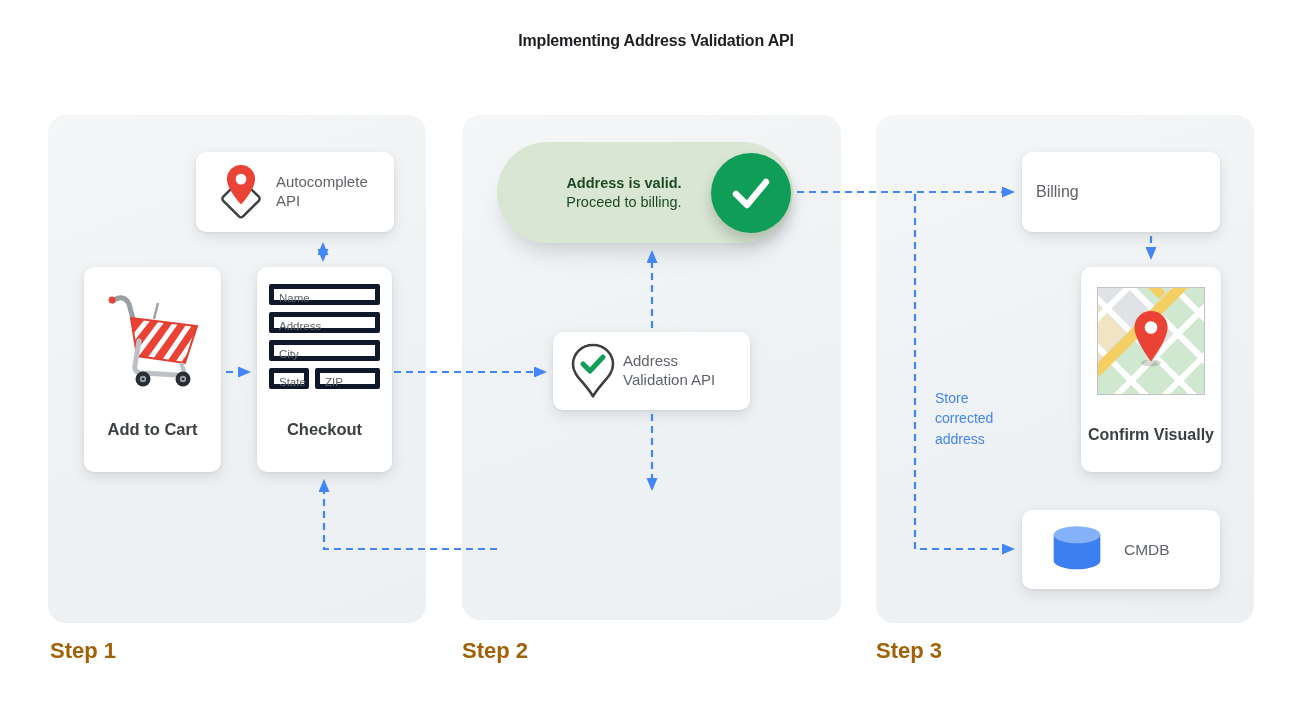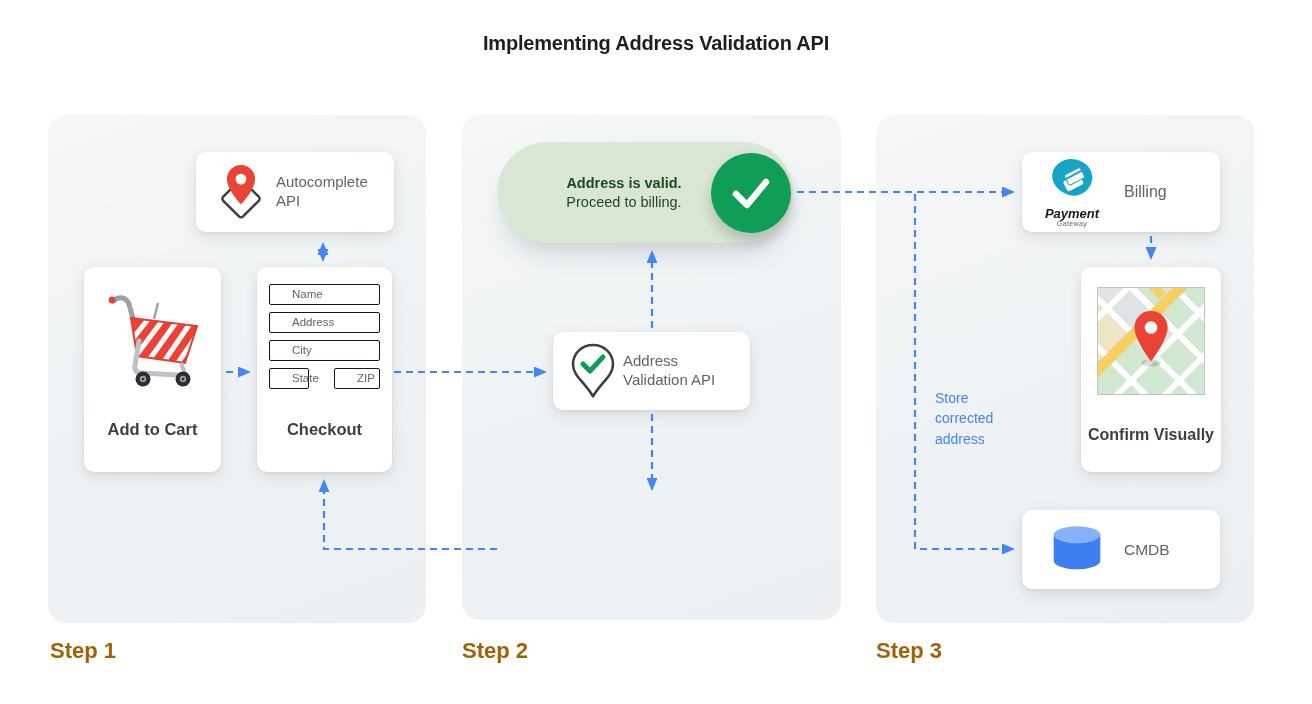--- a/index.html
+++ b/index.html
@@ -1,21 +1,21 @@
 <!DOCTYPE html>
 <html><head>
 <meta charset="utf-8">
 <style>
   * { margin:0; padding:0; box-sizing:border-box; }
   html,body { background:#ffffff; }
   body { font-family:"Liberation Sans", sans-serif; }
   .canvas { position:relative; width:1312px; height:704px; background:#ffffff; overflow:hidden; }
 
   .title { position:absolute; top:32px; left:0; width:100%; text-align:center;
-           font-size:20px; font-weight:700; color:#1c1e21; letter-spacing:-0.2px; }
+           font-size:16px; font-weight:700; color:#1c1e21; letter-spacing:-0.2px; }
 
   .panel { position:absolute; top:115px; border-radius:18px;
            background:linear-gradient(160deg,#f4f6f7 0%,#eff2f4 55%,#edf0f2 100%); }
   .panel1 { left:48px;  width:378px; height:508px; }
   .panel2 { left:462px; width:379px; height:505px; }
   .panel3 { left:876px; width:378px; height:508px; }
 
   .step-label { position:absolute; top:638px; font-size:22px; font-weight:700; color:#a16207; }
   .step1-label { left:50px; } .step2-label { left:462px; } .step3-label { left:876px; }
 
@@ -27,23 +27,23 @@
 
   
   .autocomplete-card { left:148px; top:37px; width:198px; height:80px; }
   .autocomplete-card .card-text { width:110px; }
   .addcart-card  { left:36px;  top:152px; width:137px; height:205px; }
   .checkout-card { left:209px; top:152px; width:135px; height:205px; padding:17px 12px 0 12px; }
   .big-card-label { position:absolute; left:0; top:152px; width:100%; text-align:center;
                     font-size:16.5px; font-weight:700; color:#3c4043; line-height:1.25; }
   .cart-wrap { position:absolute; left:0; top:22px; width:100%; text-align:center; }
 
-  .field { height:21px; border:1px solid #0f172a; background:#fff; border-radius:2px;
-           font-size:11.5px; color:#5f6368; line-height:19px; padding-left:22px; margin-bottom:7px; }
-  .field-row { display:flex; gap:25px; }
+  .field { height:21px; border:5px solid #0f172a; background:#fff; border-radius:2px;
+           font-size:11.5px; color:#5f6368; line-height:19px; padding-left:5px; margin-bottom:7px; }
+  .field-row { display:flex; gap:6px; }
   .field-state { width:40px; } .field-zip { flex:1; }
 
   
   .pill { position:absolute; left:35px; width:296px; border-radius:52px;
           box-shadow:0 16px 24px -10px rgba(110,120,130,.35); }
   .pill-valid   { top:27px;  height:101px; background:#d8e6d3; }
   .pill-invalid { top:383px; height:102px; background:#f6c9c7; }
   .pill-text { position:absolute; left:42px; top:50%; transform:translateY(-50%);
                width:170px; text-align:center; font-size:14.5px; line-height:1.32; }
   .pill-valid .pill-text { color:#1e4a23; }
@@ -161,32 +161,20 @@
         <path d="M12 21 L19 28 L32 14" fill="none" stroke="#0f9d58" stroke-width="5" stroke-linecap="round" stroke-linejoin="round"></path>
       </svg>
       <div class="card-text">Address Validation API</div>
     </div>
 
   </div>
 
   <div class="panel panel3">
 
     <div class="card api-card billing-card">
-      <div class="pg-lockup">
-        <svg width="50" height="44" viewBox="0 0 100 88">
-          <path d="M58 3 C79 8 94 25 90 45 C86 66 64 80 44 74 C23 68 7 50 11 30 C15 11 37 -2 58 3 Z" fill="#17a3c5"></path>
-          <g transform="rotate(-28 50 40)">
-            <rect x="30" y="38" width="36" height="23" rx="4" fill="#ffffff"></rect>
-            <rect x="38" y="28" width="36" height="23" rx="4" fill="#ffffff" stroke="#17a3c5" stroke-width="2"></rect>
-            <line x1="38" y1="36" x2="74" y2="36" stroke="#17a3c5" stroke-width="4"></line>
-          </g>
-        </svg>
-        <div class="pg-brand-top">Payment</div>
-        <div class="pg-brand-bottom">Gateway</div>
-      </div>
       <div class="card-text">Billing</div>
     </div>
 
     <div class="card confirm-card">
       <div class="map-wrap">
         <svg width="108" height="108" viewBox="0 0 108 108">
           <rect x="0" y="0" width="108" height="108" fill="#e4e7e9"></rect>
           <g transform="rotate(45 54 54)">
             <rect x="-40" y="-40" width="188" height="188" fill="#dfe3e5"></rect>
             <rect x="-30" y="-40" width="64" height="66" fill="#cfe8cf"></rect>

